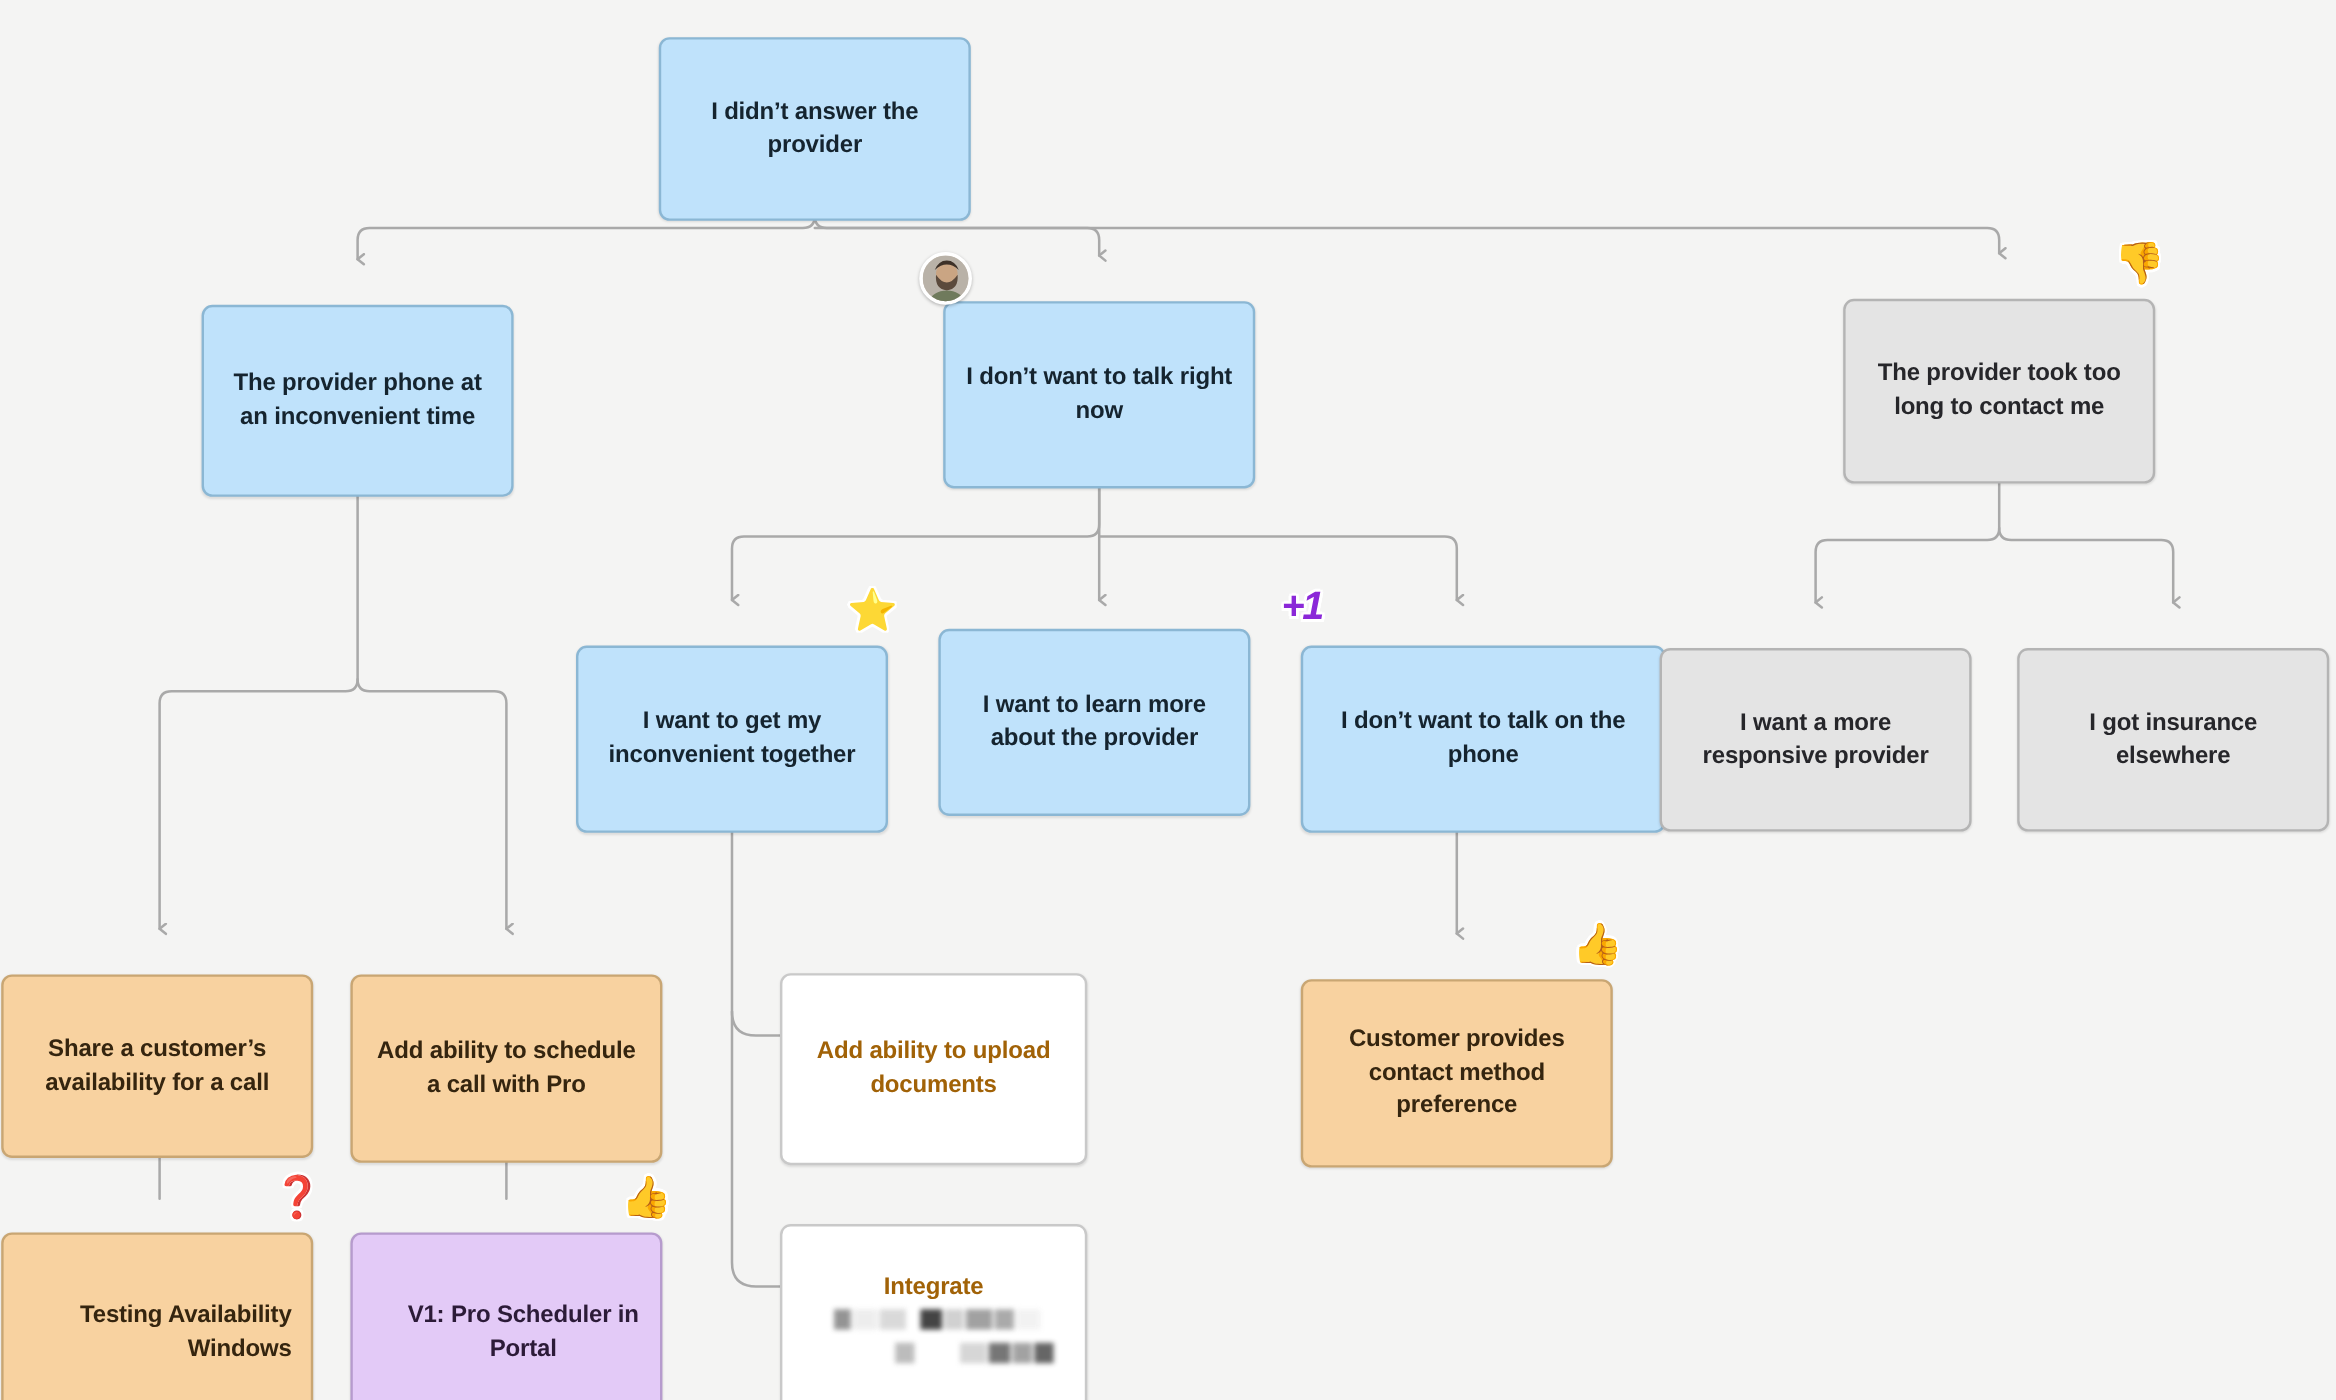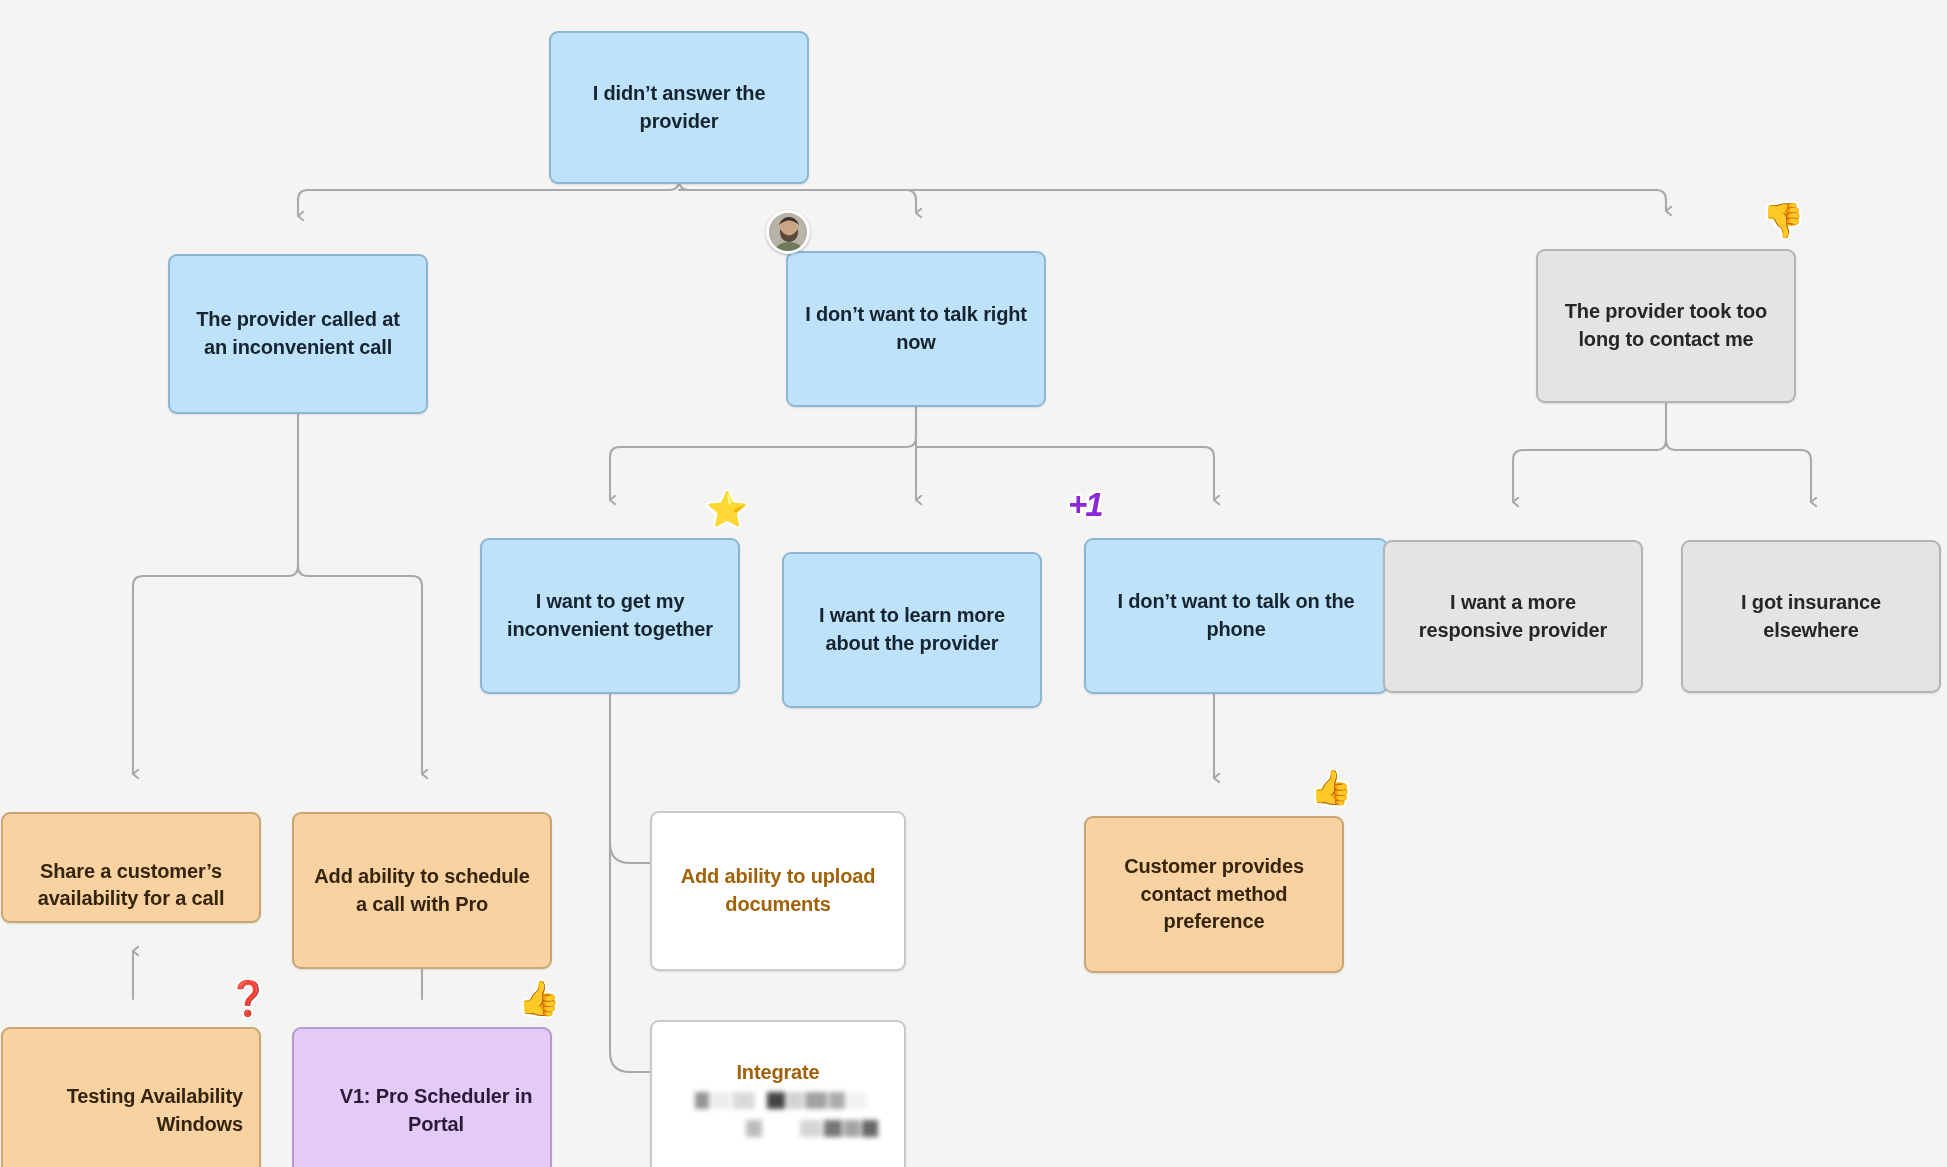--- a/index.html
+++ b/index.html
@@ -151,54 +151,54 @@
       <path d="M650,863 L630,863 Q610,863 610,843 L610,676" marker-end="url(#arrowUp)"></path>
       <path d="M650,1072 L630,1072 Q610,1072 610,1052 L610,843"></path>
     </g>
   </svg>
 
   <div id="nodes">
       <div class="node t-blue" style="left: 549px; top: 3px; width: 260px; height: 153px;">
         <span class="node-label">I didn’t answer the provider</span>
       </div>
       <div class="node t-blue" style="left: 168px; top: 226px; width: 260px; height: 160px;">
-        <span class="node-label">The provider called at an inconvenient call</span>
+        <span class="node-label">The provider phone at an inconvenient time</span>
       </div>
       <div class="badge badge-avatar" style="left: 766px; top: 210px;"><svg viewBox="0 0 40 40" width="40" height="40">
           <rect width="40" height="40" fill="#b9b2a8"></rect>
           <circle cx="20" cy="15" r="9" fill="#caa583"></circle>
           <path d="M11 16 q9 13 18 0 q1 12 -9 13 q-10 -1 -9 -13z" fill="#5b4a3c"></path>
           <path d="M10 12 q10 -9 20 0 q-3 -8 -10 -8 q-7 0 -10 8z" fill="#3d3128"></path>
           <path d="M4 40 q4 -11 16 -11 q12 0 16 11z" fill="#6f7a5c"></path>
         </svg></div>
       <div class="node t-blue" style="left: 786px; top: 223px; width: 260px; height: 156px;">
         <span class="node-label">I don’t want to talk right now</span>
       </div>
       <div class="badge badge-emoji" style="left: 1762px; top: 203px;">👎</div>
       <div class="node t-gray" style="left: 1536px; top: 221px; width: 260px; height: 154px;">
         <span class="node-label">The provider took too long to contact me</span>
       </div>
       <div class="badge badge-emoji" style="left: 706px; top: 492px;">⭐</div>
       <div class="node t-blue" style="left: 480px; top: 510px; width: 260px; height: 156px;">
         <span class="node-label">I want to get my inconvenient together</span>
       </div>
-      <div class="node t-blue" style="left: 782px; top: 524px; width: 260px; height: 156px;">
+      <div class="node t-blue" style="left: 782px; top: 496px; width: 260px; height: 156px;">
         <span class="node-label">I want to learn more about the provider</span>
       </div>
       <div class="badge badge-plusone" style="left: 1068px; top: 488px;">+1</div>
       <div class="node t-blue" style="left: 1084px; top: 510px; width: 304px; height: 156px; justify-content: flex-end;">
         <span class="node-label">I don’t want to talk on the phone</span>
       </div>
       <div class="node t-gray" style="left: 1383px; top: 512px; width: 260px; height: 153px;">
         <span class="node-label">I want a more responsive provider</span>
       </div>
       <div class="node t-gray" style="left: 1681px; top: 512px; width: 260px; height: 153px;">
         <span class="node-label">I got insurance elsewhere</span>
       </div>
-      <div class="node t-orange" style="left: 1px; top: 784px; width: 260px; height: 111px; align-items: flex-end;">
+      <div class="node t-orange" style="left: 1px; top: 784px; width: 260px; height: 153px;">
         <span class="node-label">Share a customer’s availability for a call</span>
       </div>
       <div class="node t-orange" style="left: 292px; top: 784px; width: 260px; height: 157px;">
         <span class="node-label">Add ability to schedule a call with Pro</span>
       </div>
       <div class="node t-white" style="left: 650px; top: 783px; width: 256px; height: 160px;">
         <span class="node-label">Add ability to upload documents</span>
       </div>
       <div class="badge badge-emoji" style="left: 1310px; top: 770px;">👍</div>
       <div class="node t-orange" style="left: 1084px; top: 788px; width: 260px; height: 157px;">

